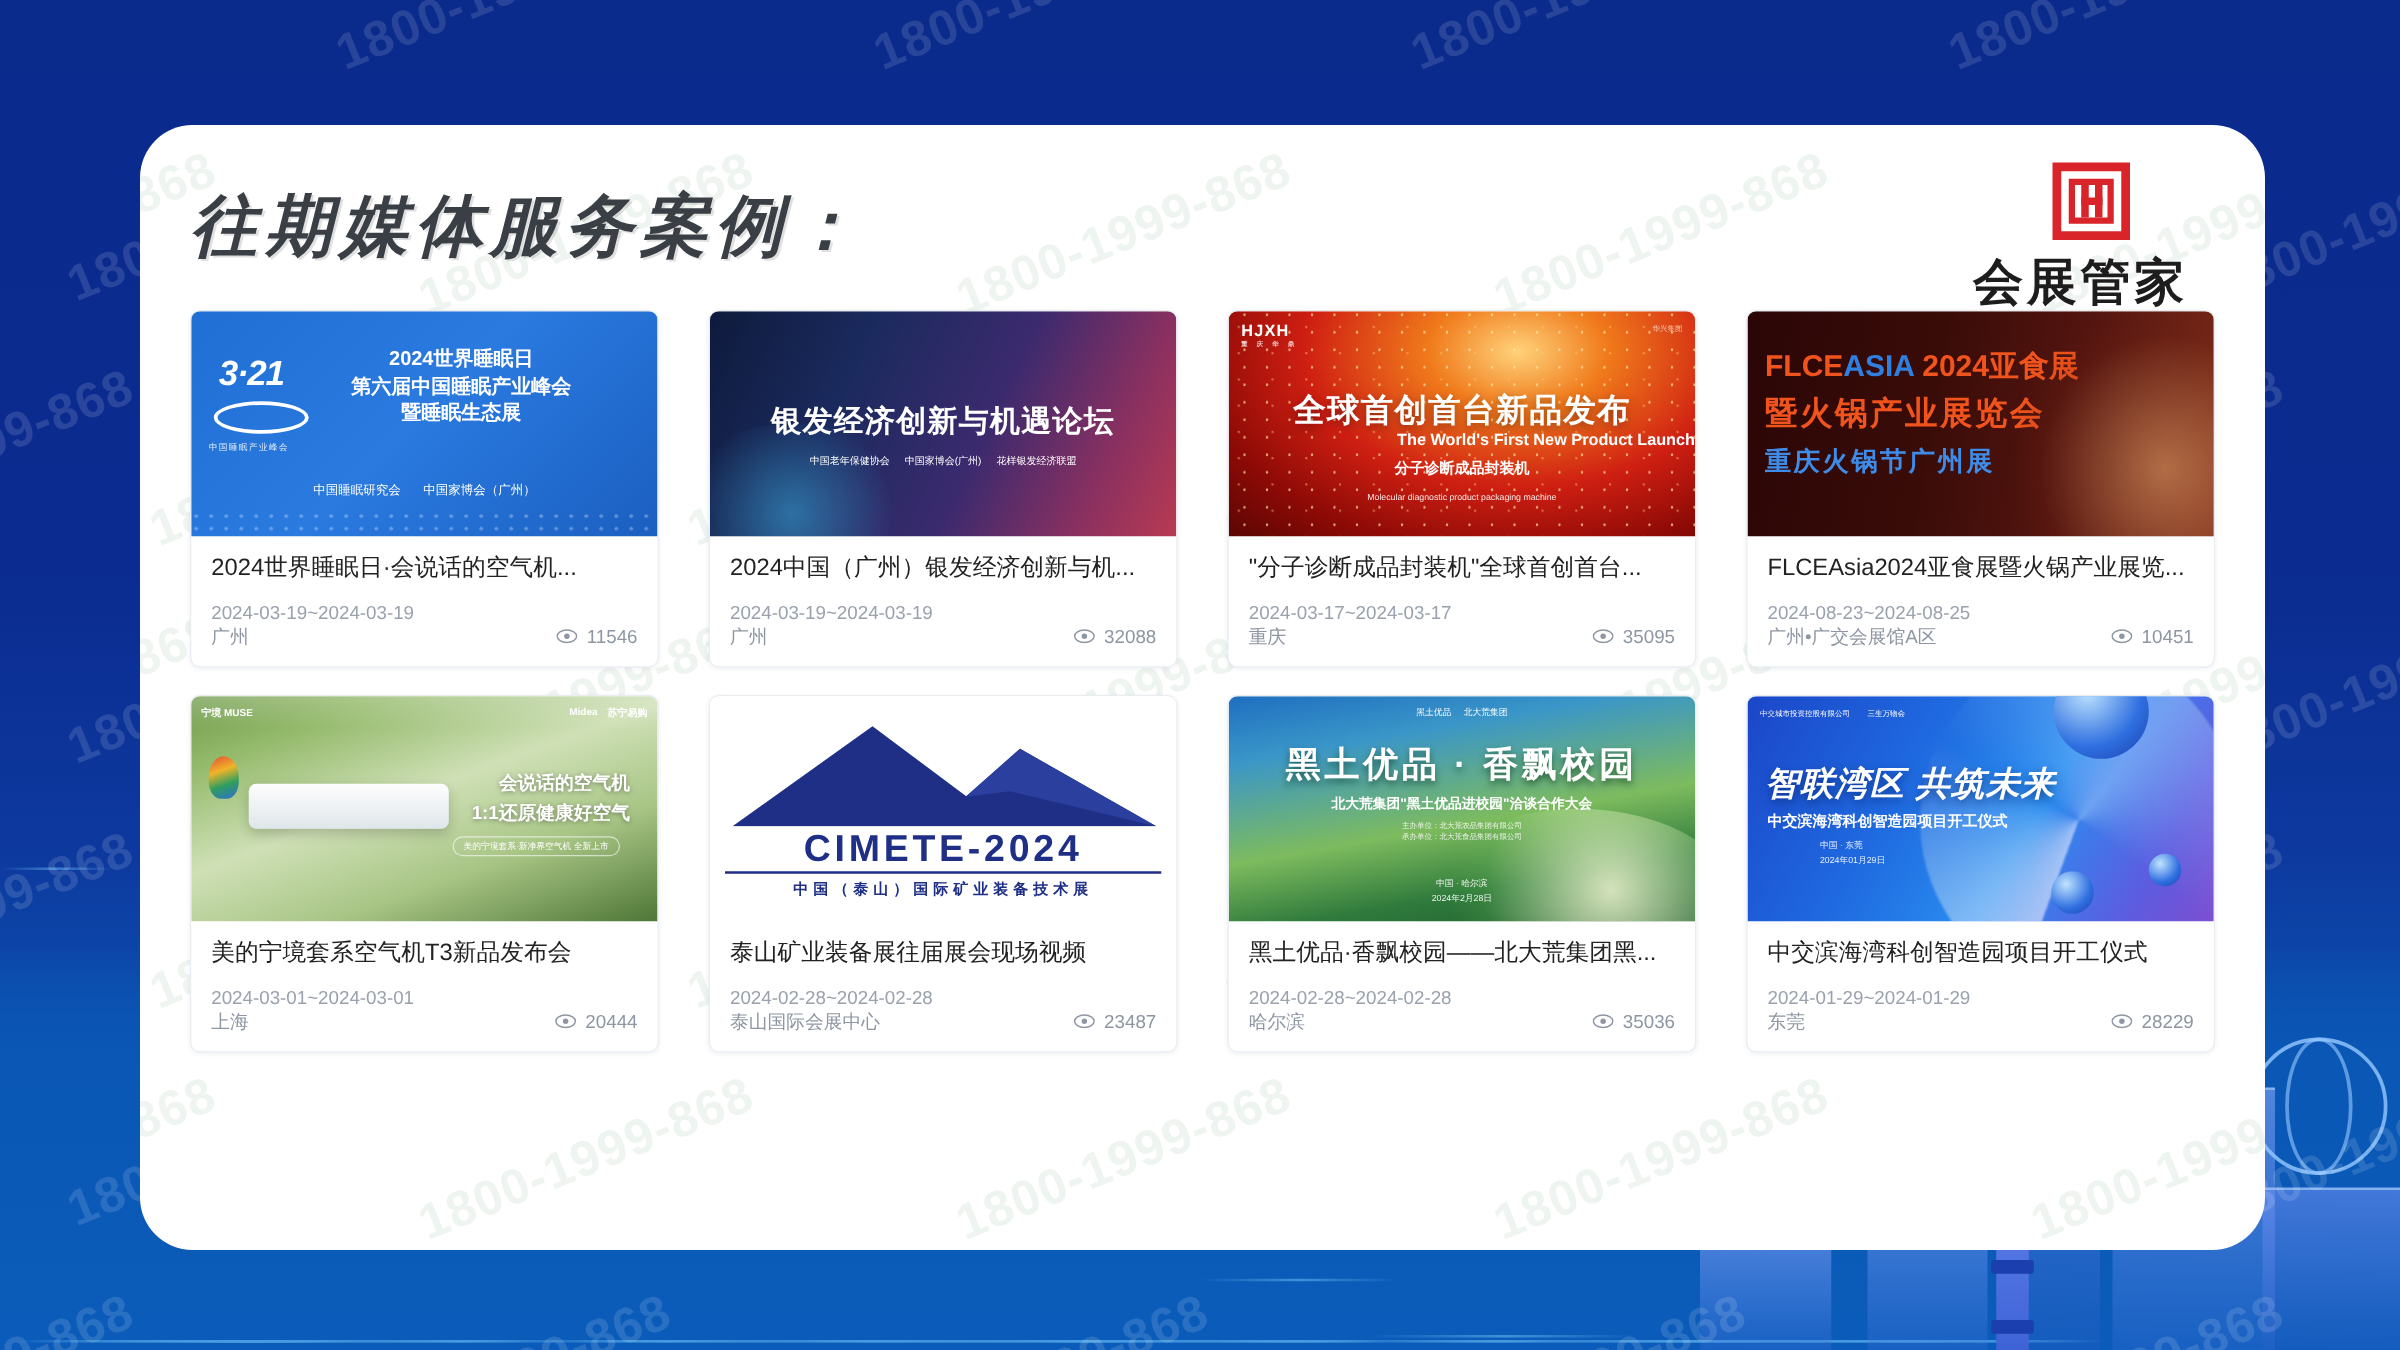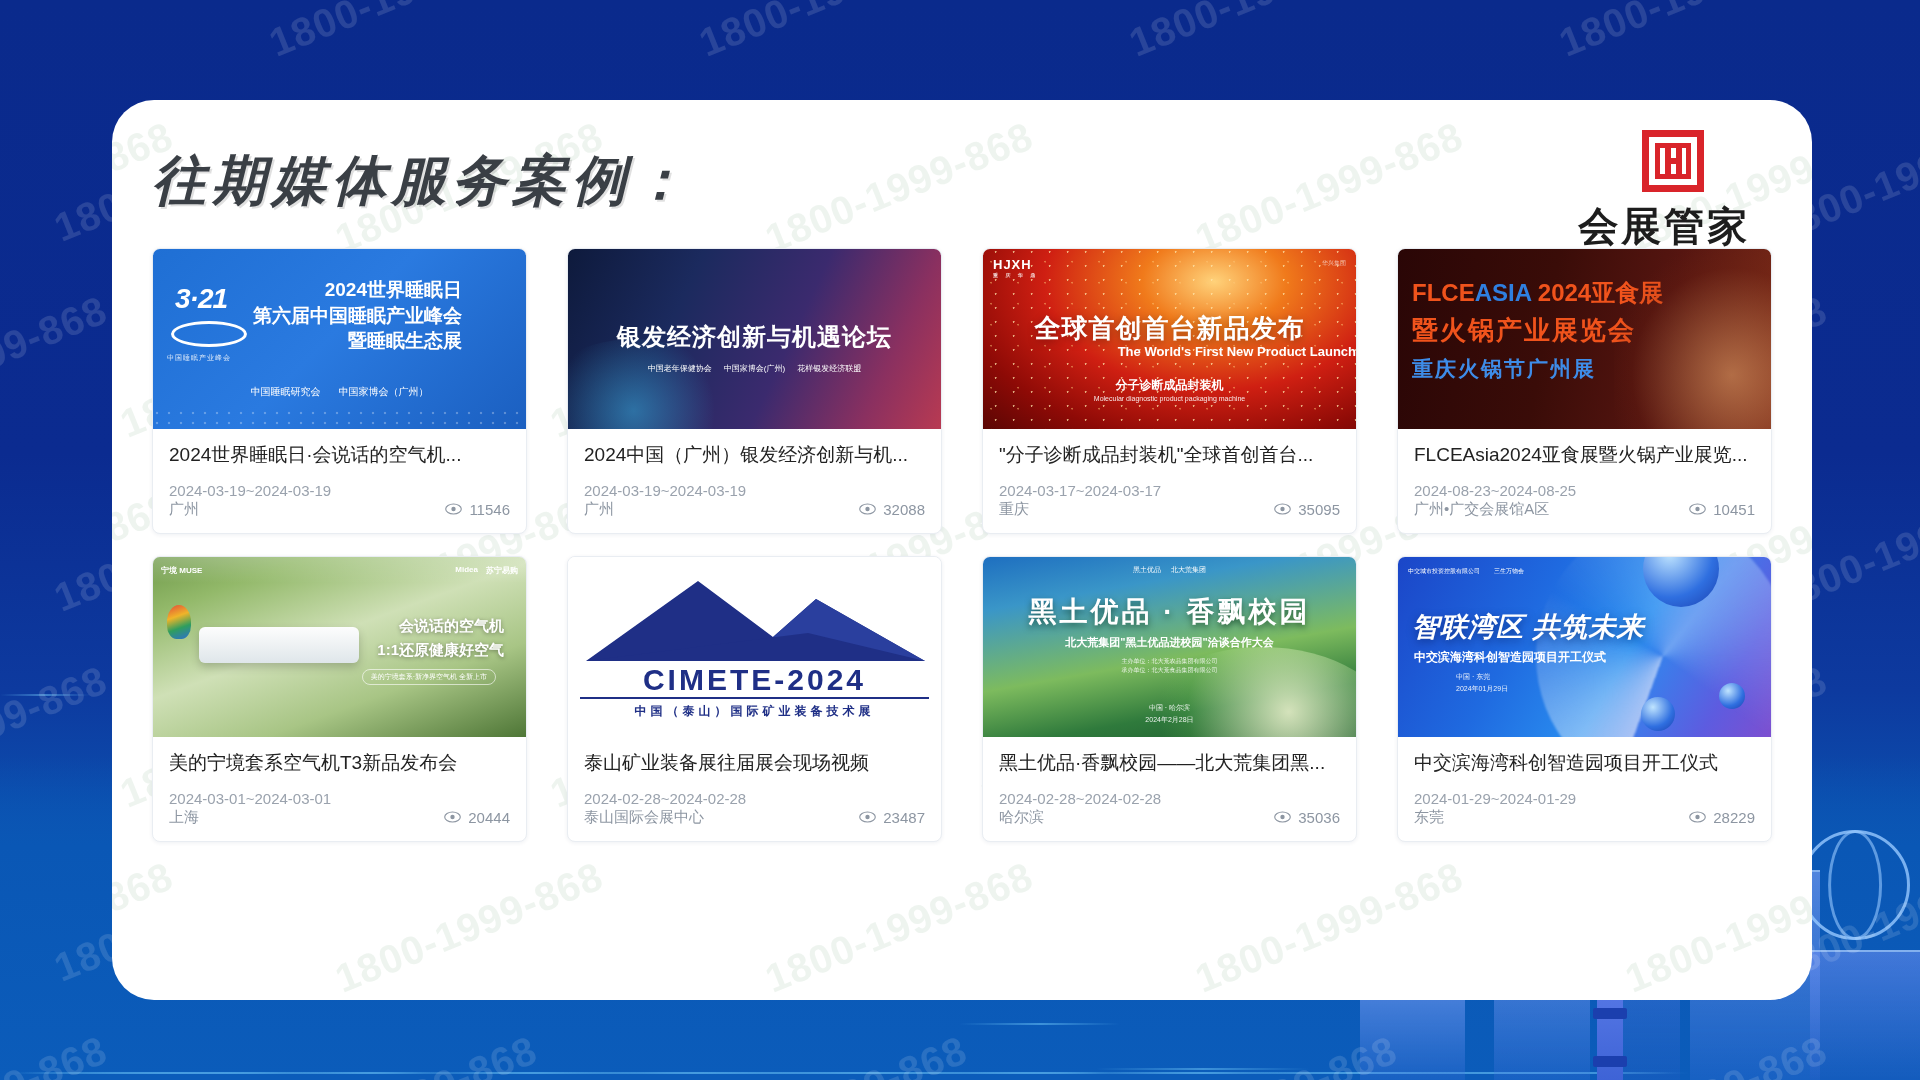--- a/index.html
+++ b/index.html
@@ -82,37 +82,37 @@
   .card-city { font-size:15px; color:#8d96a2; }
   .views { display:flex; align-items:center; gap:7px; font-size:15px; color:#8d96a2; }
   .eye { width:17px; height:12px; position:relative; display:inline-block; }
   .eye svg { display:block; }
 
   
   .t1 { background:linear-gradient(135deg,#1f6fd4 0%,#2a7ae0 48%,#1b5fc0 100%); }
   .t1 .logo321 { position:absolute; left:22px; top:34px; color:#fff; font-weight:700; font-size:28px; font-style:italic; letter-spacing:-1px;}
   .t1 .eye321 { position:absolute; left:18px; top:72px; width:76px; height:26px; border:3px solid #fff; border-radius:50%; }
   .t1 .sub321 { position:absolute; left:14px; top:104px; font-size:7px; color:rgba(255,255,255,.85); letter-spacing:1px;}
-  .t1 .heads { position:absolute; left:100px; top:28px; color:#fff; font-weight:800; font-size:19px; line-height:1.35; text-align:right;}
+  .t1 .heads { position:absolute; left:128px; top:28px; color:#fff; font-weight:800; font-size:16px; line-height:1.35; text-align:center;}
   .t1 .orgs { position:absolute; left:0; right:0; bottom:30px; display:flex; justify-content:center; gap:18px; align-items:center; font-size:10px; color:#fff;}
   .dotrow{position:absolute;left:0;right:0;bottom:0;height:20px;background:radial-gradient(circle at 4px 4px, rgba(255,255,255,.28) 1.3px, transparent 1.6px) 0 0/12px 10px;}
 
   .t2 { background:linear-gradient(115deg,#0e1a3c 0%,#1b2a5e 30%,#3b2a6e 58%,#8a3060 82%,#b83a52 100%); }
   .t2 .l1 { position:absolute; left:0; right:0; top:38px; text-align:center; color:#fff; font-weight:800; font-size:23px; }
   .t2 .l2 { position:absolute; left:0; right:0; top:72px; text-align:center; color:#fff; font-weight:800; font-size:24px; letter-spacing:1px;}
   .t2 .orgs { position:absolute; left:0; right:0; top:114px; display:flex; justify-content:center; gap:12px; font-size:8px; color:#fff; align-items:center;}
   .t2:before{content:"";position:absolute;left:-10%;bottom:-30%;width:55%;height:80%;border-radius:50%;background:radial-gradient(circle,rgba(60,170,220,.55),transparent 65%);}
 
   .t3 { background:radial-gradient(ellipse at 62% 18%, #ffd27a 0%, #f07a1b 22%, #cf1f12 52%, #8e0a06 78%, #5a0604 100%); }
   .t3 .hjxh { position:absolute; left:10px; top:8px; color:#fff; font-weight:700; font-size:13px; letter-spacing:1px; }
   .t3 .hjxh small { display:block; font-size:5px; letter-spacing:3px; opacity:.8; }
   .t3 .corner { position:absolute; right:10px; top:10px; color:rgba(255,255,255,.65); font-size:6px; }
   .t3 .m1 { position:absolute; left:0; right:0; top:62px; text-align:center; color:#fff; font-weight:800; font-size:26px; letter-spacing:1px; text-shadow:0 2px 8px rgba(0,0,0,.35);}
   .t3 .m2 { position:absolute; left:0; right:0; top:95px; text-align:right; color:#fff; font-weight:700; font-size:13px; }
-  .t3 .m3 { position:absolute; left:0; right:0; top:128px; text-align:center; color:#fff; font-weight:700; font-size:12px; }
+  .t3 .m3 { position:absolute; left:0; right:0; top:117px; text-align:center; color:#fff; font-weight:700; font-size:12px; }
   .t3 .m4 { position:absolute; left:0; right:0; top:146px; text-align:center; color:rgba(255,255,255,.9); font-size:7px; }
   .sparks{position:absolute;inset:0;background:
      radial-gradient(circle at 70% 20%, rgba(255,230,170,.9) 0.8px, transparent 1.2px) 0 0/18px 14px,
      radial-gradient(circle at 30% 60%, rgba(255,200,120,.6) 0.8px, transparent 1.2px) 0 0/27px 21px;opacity:.8;}
 
   .t4 { background:linear-gradient(100deg,#2a0606 0%,#3a0c08 40%,#551510 70%,#7a2a18 100%); }
   .t4 .r1 { position:absolute; left:14px; top:28px; font-weight:800; font-size:24px; letter-spacing:0px; }
   .t4 .r1 .a{color:#f0531c;} .t4 .r1 .b{color:#2f7fe0;} .t4 .r1 .c{color:#f0531c;}
   .t4 .r2 { position:absolute; left:14px; top:64px; color:#f0531c; font-weight:800; font-size:26px; letter-spacing:2px;}
   .t4 .r3 { position:absolute; left:14px; top:106px; color:#3e8ce8; font-weight:800; font-size:21px; letter-spacing:2px;}

